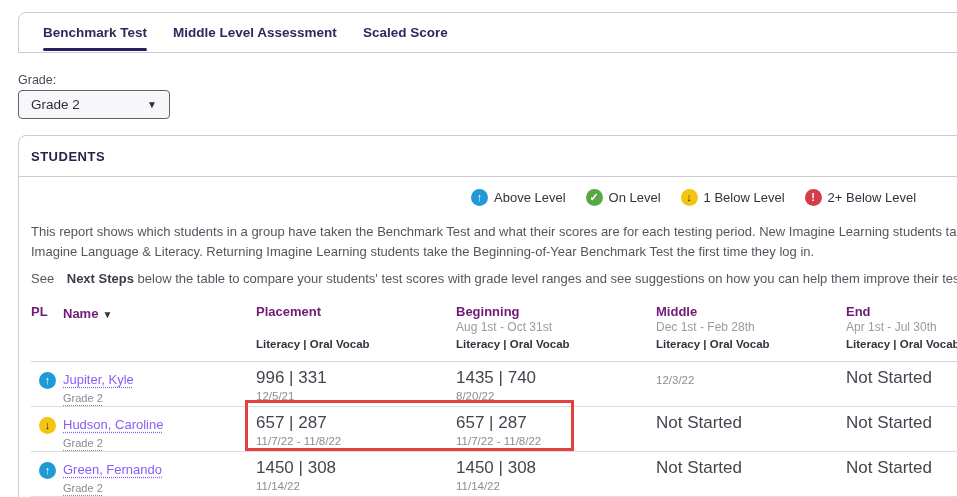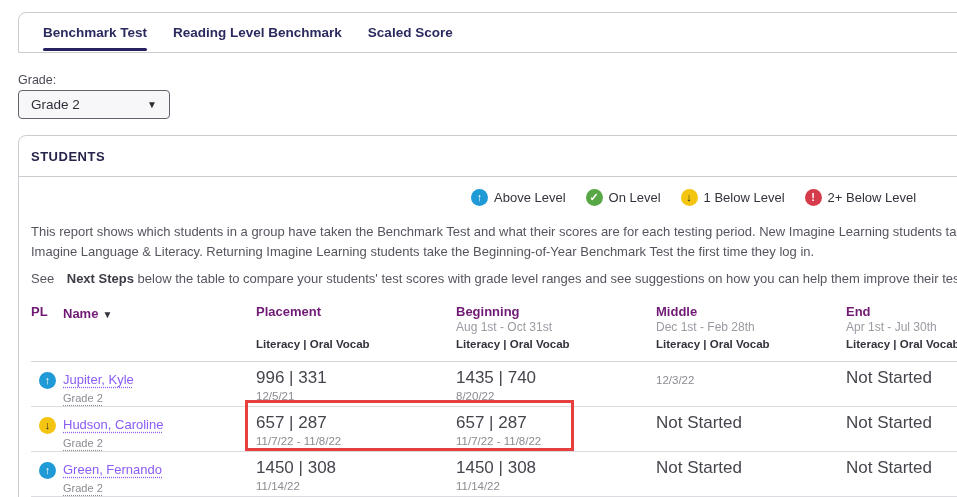--- a/index.html
+++ b/index.html
@@ -72,21 +72,21 @@
     border:3px solid #e5403d; pointer-events:none;
   }
 </style>
 </head>
 <body>
 
 <div class="screen">
 
   <div class="tabbar" id="tabbar">
       <div class="tab active">Benchmark Test</div>
-      <div class="tab">Reading Level Benchmark</div>
+      <div class="tab">Middle Level Assessment</div>
       <div class="tab">Scaled Score</div>
     </div>
 
   <div class="grade-label">Grade:</div>
   <div class="grade-select">
     <span>Grade 2</span>
     <span class="caret">▼</span>
   </div>
 
   <div class="panel">

